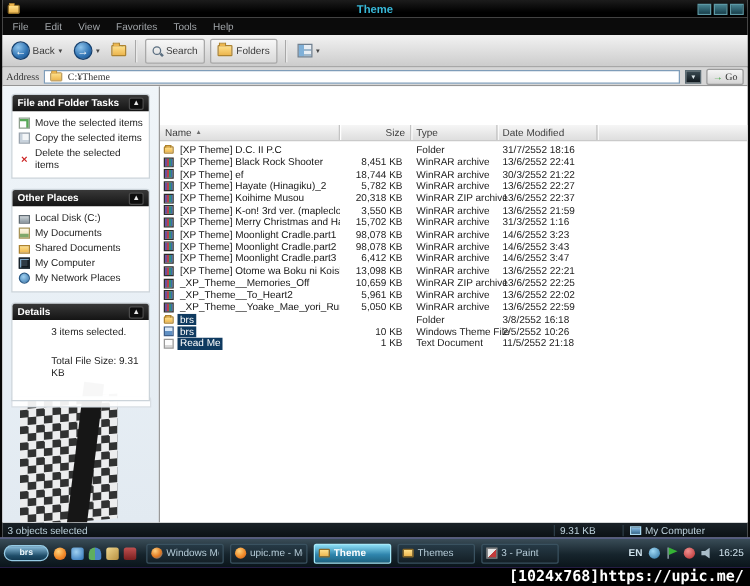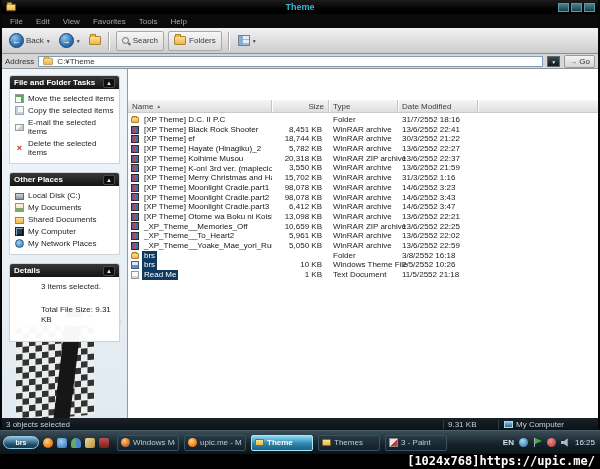--- a/index.html
+++ b/index.html
@@ -28,21 +28,21 @@
   .ic-mag{position:relative;width:8px;height:8px;}
   .ic-mag::before{content:"";position:absolute;left:0;top:0;width:5px;height:5px;border:1.5px solid #5a6e80;border-radius:50%;}
   .ic-mag::after{content:"";position:absolute;left:6px;top:6px;width:3px;height:1.5px;background:#5a6e80;transform:rotate(45deg);}
   .ic-folder{width:10px;height:7px;background:linear-gradient(180deg,#ffe08a,#ecb64f);border:1px solid #ad8330;border-radius:1px;position:relative;}
   .ic-folder::before{content:"";position:absolute;top:-3px;left:0;width:4px;height:2px;background:#ecb64f;border:1px solid #ad8330;border-bottom:none;border-radius:1px 1px 0 0;}
   .ic-up{color:#2c8f2c;font-size:8px;font-weight:bold;margin-left:-7px;margin-top:-4px;}
   .ic-views{width:10px;height:9px;background:
     linear-gradient(90deg,#7fb0d8 0 4px,transparent 4px),
     repeating-linear-gradient(180deg,#e8eef4 0 3px,#9fb8cc 3px 4.5px);border:1px solid #708090;}
   
-  .addressbar{height:14px;background:#d6d6d6;border-bottom:1px solid #959595;display:flex;align-items:center;gap:4px;padding:0 3px;font-size:8px;color:#333;flex:0 0 auto;}
+  .addressbar{height:14px;background:#d6d6d6;border-bottom:1px solid #959595;display:flex;align-items:center;gap:4px;padding:0 3px;font-size:8px;color:#333;flex:0 0 auto;font-family:Liberation Serif, serif;}
   .addr-input{flex:1;height:11px;background:#fff;border:1px solid #7f9db9;display:flex;align-items:center;gap:3px;padding:0 3px;box-sizing:border-box;}
   .addr-input .ic-folder{transform:scale(.8);}
   .addr-drop{width:13px;height:11px;background:linear-gradient(180deg,#3a4a52,#10181d);color:#dfe8ec;font-size:5px;text-align:center;line-height:11px;box-sizing:border-box;border:1px solid #5a6a72;}
   .go-btn{display:flex;align-items:center;gap:2px;height:11px;padding:0 4px;border:1px solid #9a9a9a;border-radius:2px;background:linear-gradient(180deg,#f4f4f4,#d5d5d5);}
   .go-arrow{color:#2f9e2f;font-weight:bold;font-size:8px;}
   
   .content{flex:1;display:flex;background:#fff;overflow:hidden;position:relative;}
   .sidebar{width:126px;flex:0 0 auto;position:relative;border-right:1px solid #9a9a9a;box-sizing:border-box;
            background:linear-gradient(180deg,#f0f5f9 0%,#e9f0f6 45%,#e2eaf1 100%);overflow:hidden;}
   .art-checker{position:absolute;left:14px;bottom:0;width:78px;height:100px;opacity:.9;transform:skewY(-5deg);
@@ -72,21 +72,21 @@
   .filearea{flex:1;display:flex;flex-direction:column;background:#fff;overflow:hidden;margin-top:31px;}
   .listhead{display:flex;height:12px;background:linear-gradient(180deg,#f6f6f6,#dedede);border-bottom:1px solid #cacaca;font-size:8px;color:#3d3d3d;flex:0 0 auto;}
   .hc{display:flex;align-items:center;gap:3px;padding:0 4px;border-right:1px solid #c4c4c4;box-shadow:1px 0 0 #fff;box-sizing:border-box;}
   .hc.name{width:144px;}
   .hc.size{width:57px;justify-content:flex-end;}
   .hc.type{width:69px;}
   .hc.date{width:80px;}
   .hc.fill{flex:1;border-right:none;box-shadow:none;}
   .sort-arrow{font-size:5px;color:#6d6d6d;}
   .rows{padding-top:2px;}
-  .row{display:flex;height:9.7px;line-height:9.5px;font-size:8px;color:#161616;white-space:nowrap;}
+  .row{display:flex;height:9.7px;line-height:9.5px;font-size:8px;color:#161616;white-space:nowrap;align-items:flex-end;}
   .c-name{width:144px;display:flex;align-items:center;gap:3px;padding-left:3px;overflow:hidden;box-sizing:border-box;flex:0 0 auto;}
   .nametext{overflow:hidden;padding:0 2px;}
   .c-size{width:57px;text-align:right;padding-right:7px;box-sizing:border-box;flex:0 0 auto;color:#222;}
   .c-type{width:69px;padding-left:4px;box-sizing:border-box;flex:0 0 auto;color:#222;}
   .c-date{width:86px;padding-left:4px;box-sizing:border-box;flex:0 0 auto;color:#222;}
   .row.selected .nametext{background:#0f3a60;color:#fff;}
   .fi{width:8px;height:8px;flex:0 0 auto;box-sizing:border-box;}
   .row.folder .fi,.fi.folder{height:6px;margin-top:1px;background:linear-gradient(180deg,#ffe08a,#ecb64f);border:1px solid #ad8330;border-radius:1px;position:relative;}
   .row.folder .fi::before{content:"";position:absolute;top:-2px;left:0;width:3px;height:1px;background:#ecb64f;border:1px solid #ad8330;border-bottom:none;}
   .row.rar .fi{background:linear-gradient(90deg,#6b4fa0 0 25%,#b8434a 25% 50%,#2f8f7a 50% 75%,#3a6fae 75% 100%);border:1px solid #2c2c2c;}
@@ -225,24 +225,20 @@
               <div class="p-item">
                 <span class="pi move"></span>
                 <span>Move the selected items</span>
               </div>
 
               <div class="p-item">
                 <span class="pi copy"></span>
                 <span>Copy the selected items</span>
               </div>
 
-              <div class="p-item">
-                <span class="pi mail"></span>
-                <span>E-mail the selected items</span>
-              </div>
 
               <div class="p-item">
                 <span class="pi del">×</span>
                 <span>Delete the selected items</span>
               </div>
             </div>
         </div>
 
         <div class="panel">
           <div class="panel-h">

